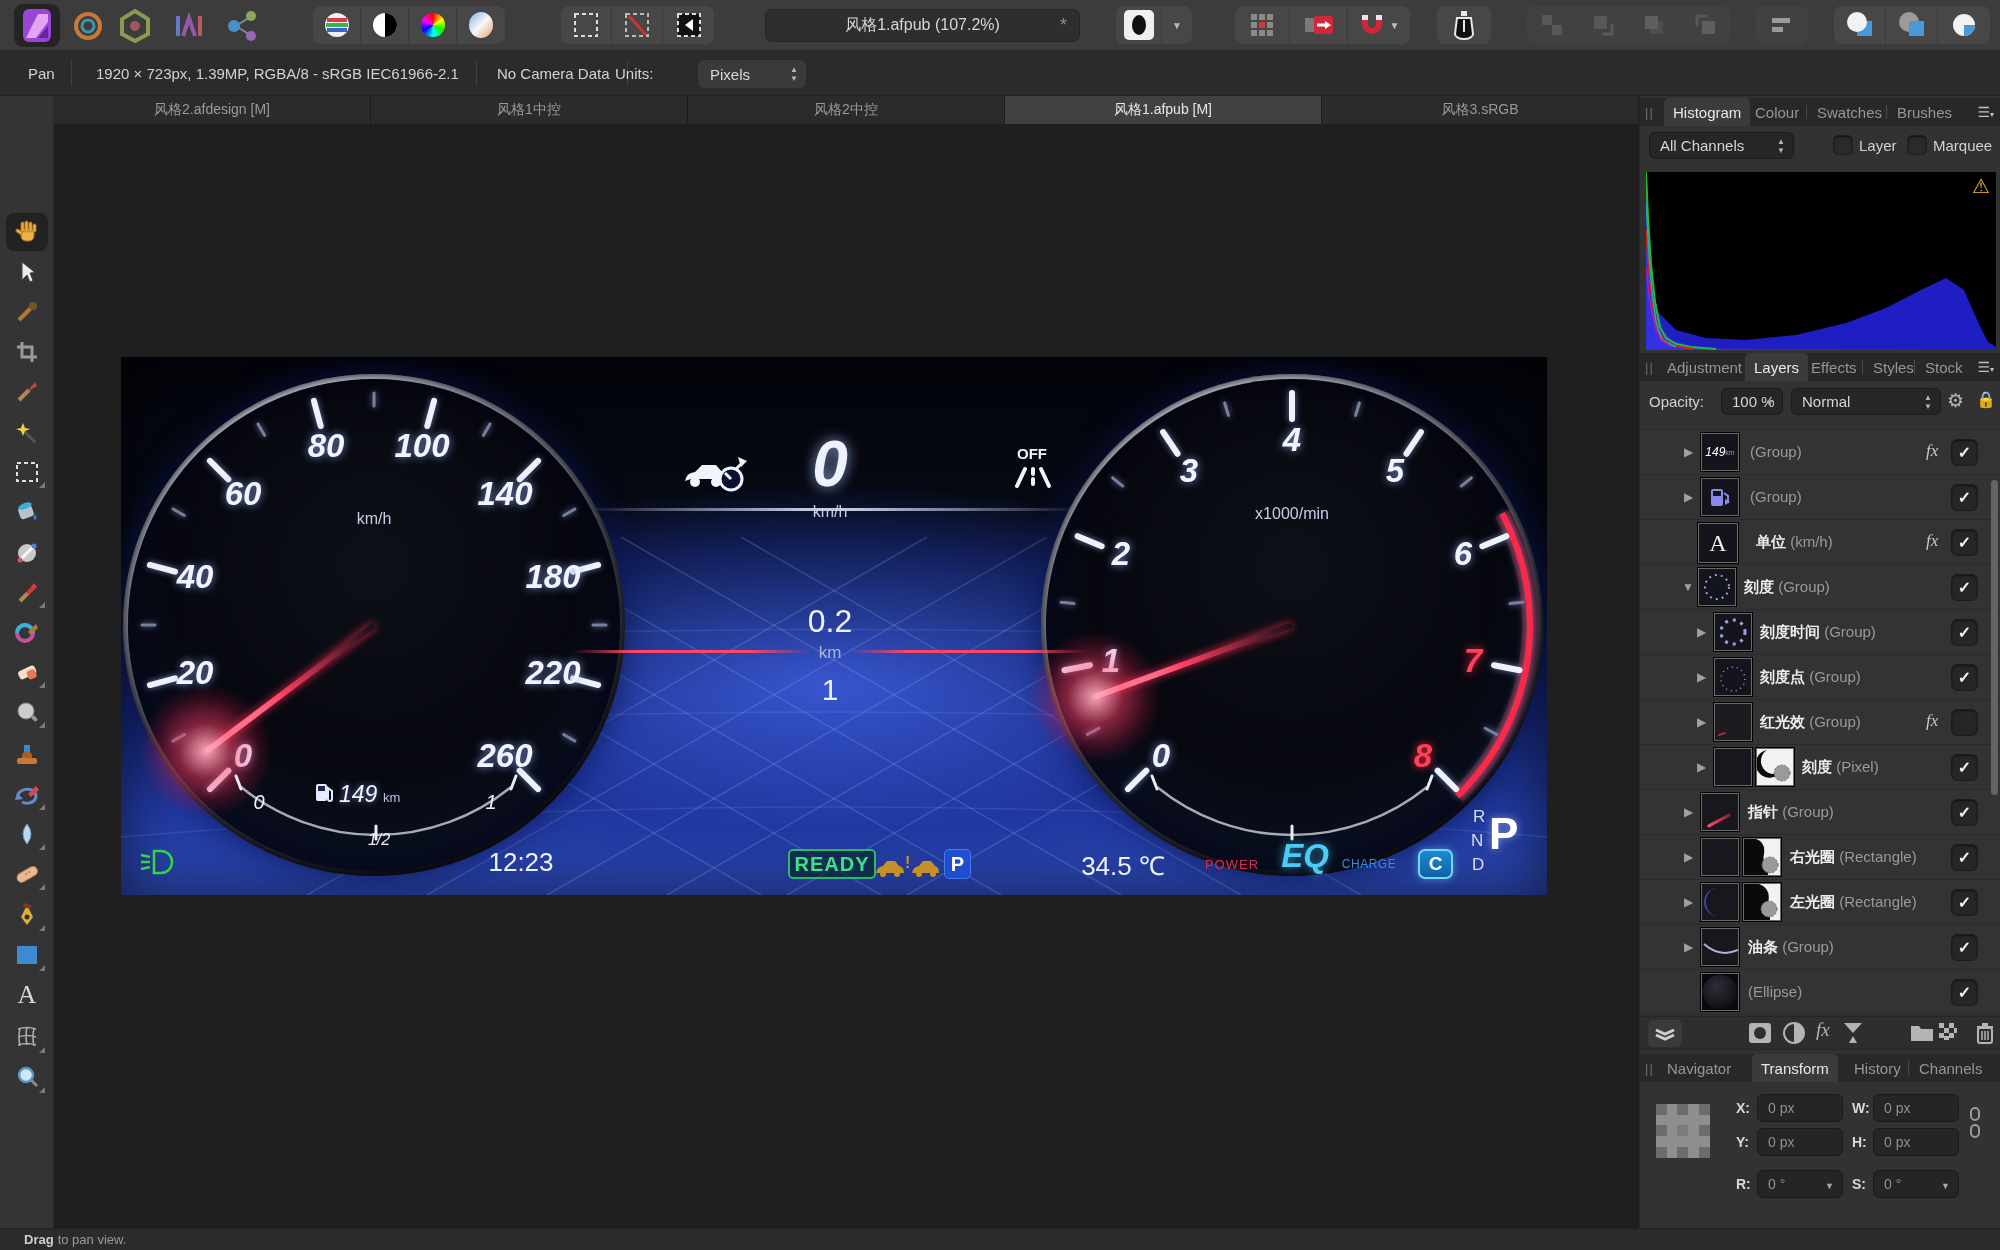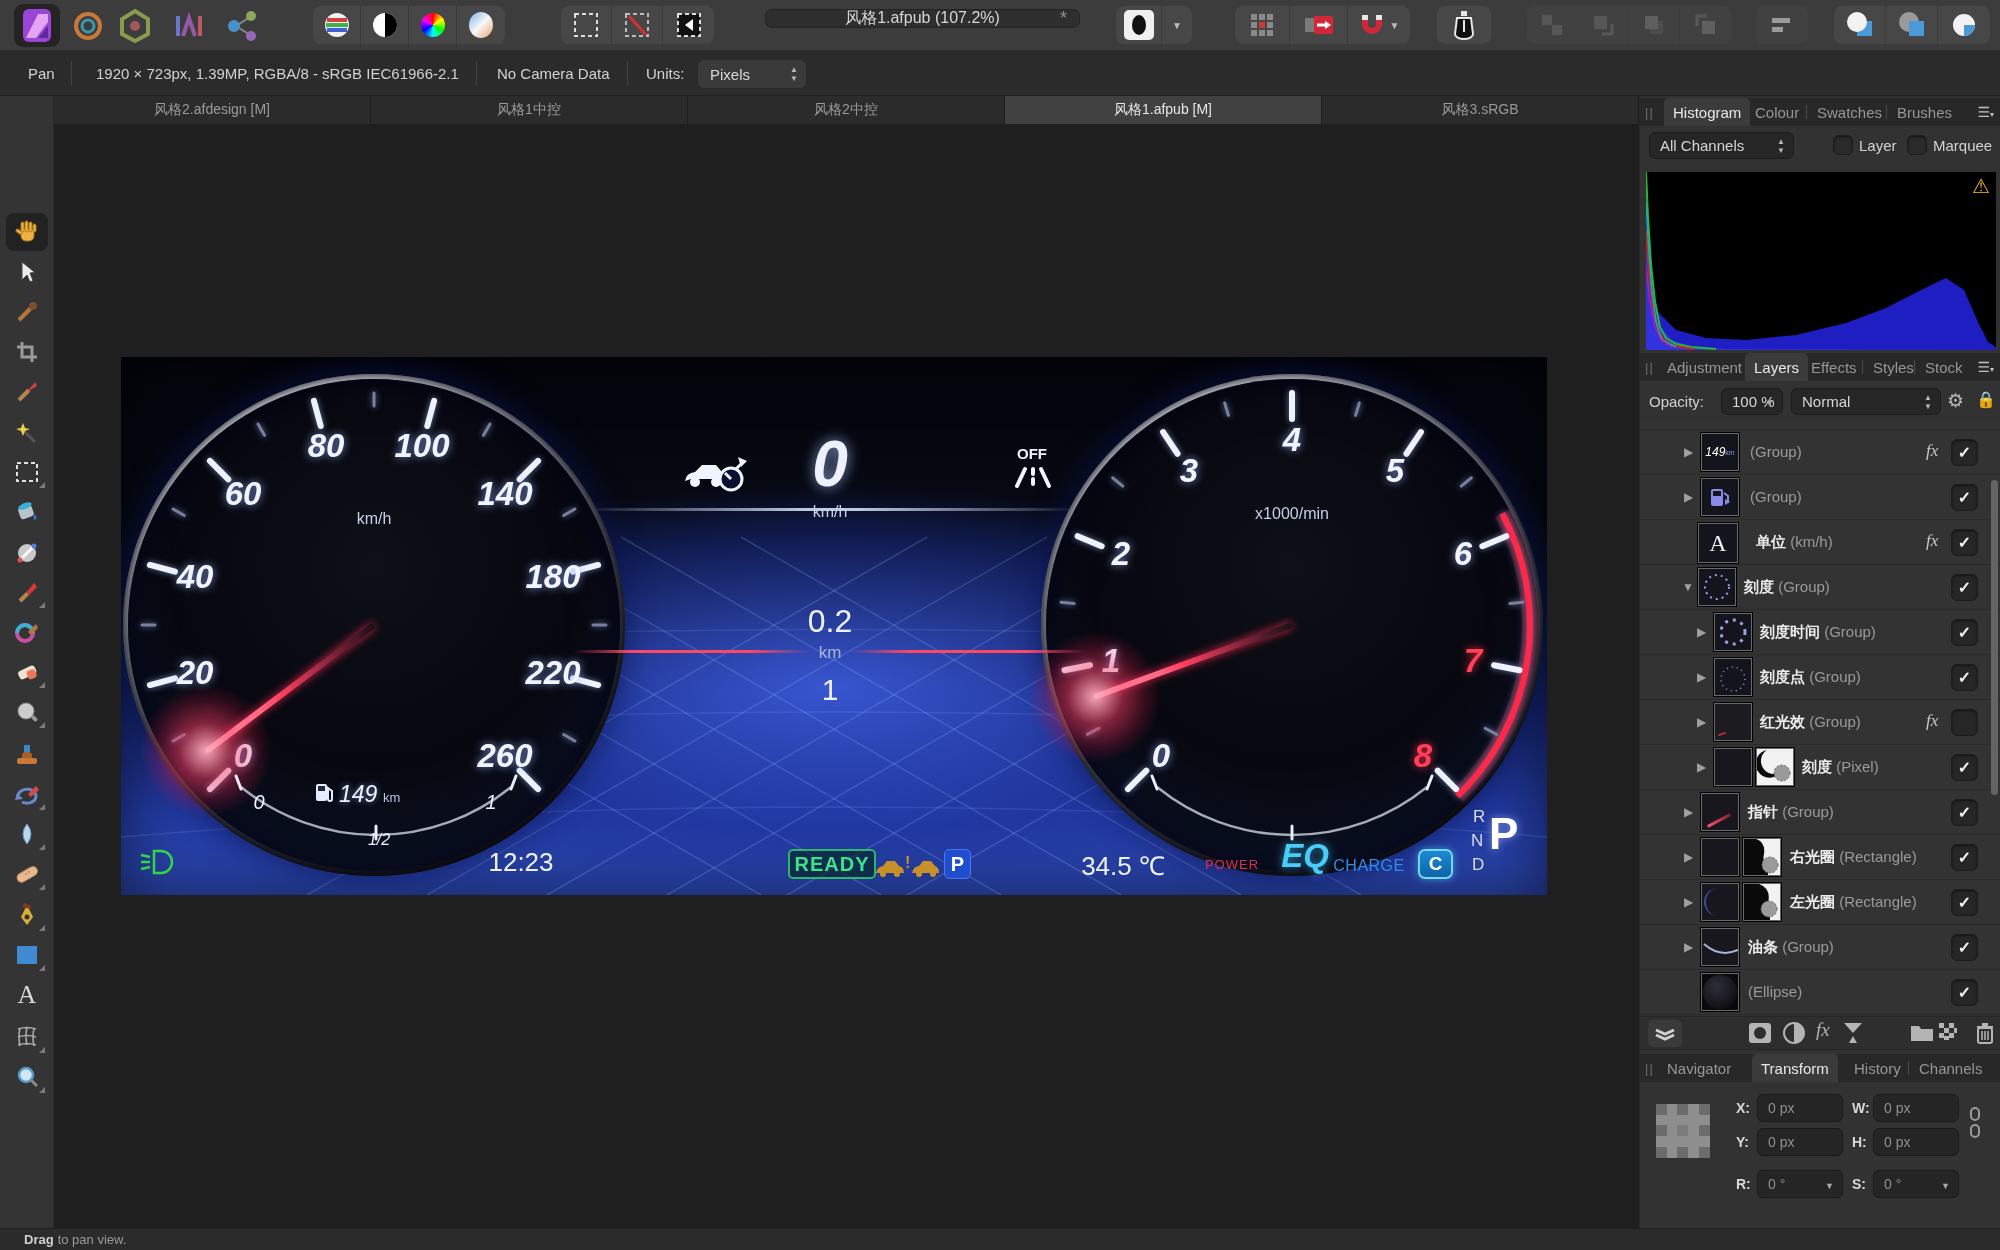--- a/index.html
+++ b/index.html
@@ -5,21 +5,21 @@
   * { box-sizing: border-box; margin:0; padding:0; }
   html,body { width:2000px; height:1250px; background:#262626; font-family:"Liberation Sans",sans-serif; overflow:hidden; position:relative; color:#ccc; }
   .abs { position:absolute; }
 
   
   .topbar { position:absolute; left:0; top:0; width:2000px; height:51px; background:#3c3c3c; border-bottom:1px solid #2d2d2d; }
   .appbtn { position:absolute; left:14px; top:4px; width:46px; height:43px; background:#242424; border-radius:9px; display:flex; align-items:center; justify-content:center; }
   .grp { position:absolute; top:6px; height:38px; background:#474747; border-radius:8px; display:flex; align-items:center; }
   .grp .cell { height:38px; display:flex; align-items:center; justify-content:center; border-right:1px solid #3a3a3a; }
   .grp .cell:last-child { border-right:none; }
-  .titlefield { position:absolute; left:765px; top:9px; width:315px; height:19px; background:#2e2e2e; border:1px solid #242424; border-radius:7px; display:flex; align-items:center; justify-content:center; color:#d6d6d6; font-size:16px;text-align:right; }
+  .titlefield { position:absolute; left:765px; top:9px; width:315px; height:33px; background:#2e2e2e; border:1px solid #242424; border-radius:7px; display:flex; align-items:center; justify-content:center; color:#d6d6d6; font-size:16px;text-align:right; }
   .titlefield .star { position:absolute; right:12px; color:#909090; font-size:18px; }
   .disabledic { opacity:.55; }
 
   
   .ctxbar { position:absolute; left:0; top:51px; width:2000px; height:45px; background:#2b2b2b; border-bottom:1px solid #232323; font-size:15px; color:#d2d2d2; }
   .ctxbar .sep { position:absolute; top:10px; width:1px; height:25px; background:#404040; }
   .ctxbar span.lab { position:absolute; top:14px; }
   .unitsdd { position:absolute; left:697px; top:8px; width:110px; height:30px; background:#3a3a3a; border:1px solid #2a2a2a; border-radius:7px; display:flex; align-items:center; padding-left:12px; font-size:15px; color:#d8d8d8; }
   .stepper { position:absolute; right:8px; top:5px; display:flex; flex-direction:column; font-size:8px; color:#b8b8b8; line-height:9px; }
 
@@ -301,21 +301,21 @@
   </div>
 </div>
 
 <div class="ctxbar">
   <span class="lab" style="left:28px">Pan</span>
   <span class="sep" style="left:71px"></span>
   <span class="lab" style="left:96px">1920 × 723px, 1.39MP, RGBA/8 - sRGB IEC61966-2.1</span>
   <span class="sep" style="left:476px"></span>
   <span class="lab" style="left:497px">No Camera Data</span>
   <span class="sep" style="left:627px"></span>
-  <span class="lab" style="left:646px">Units:</span>
+  <span class="lab" style="left:615px">Units:</span>
   <div class="unitsdd">
     <span>Pixels</span>
     <span class="stepper">
         <span>▲</span>
         <span>▼</span>
       </span>
   </div>
 </div>
 
 <div class="tabsbar">
@@ -639,21 +639,21 @@
       <text x="30" y="15" fill="#c89028" font-size="16" font-weight="bold">!</text>
     </svg>
     <div class="pbadge">
         <span>P</span>
       </div>
 
     <span class="ctext" style="left:400px;top:490px;font-size:26px">12:23</span>
     <span class="ctext" style="left:1002px;top:490px;font-size:26px">34.5 ℃</span>
     <span class="ctext" style="left:1111px;top:500px;font-size:13px;color:#d83050;letter-spacing:1px">POWER</span>
     <span class="ctext" style="left:1184px;top:480px;font-size:33px;font-weight:900;font-style:italic;color:#48ccf8;text-shadow:0 0 10px rgba(70,200,250,.7)">EQ</span>
-    <span class="ctext" style="left:1248px;top:500px;font-size:16px;color:#2f8ce8;letter-spacing:.5px">CHARGE</span>
+    <span class="ctext" style="left:1248px;top:500px;font-size:12px;color:#2f8ce8;letter-spacing:.5px">CHARGE</span>
     <div class="cbadge">
         <span>C</span>
       </div>
     <span class="gearL" style="left:1352px;top:450px">R</span>
     <span class="gearL" style="left:1350px;top:474px">N</span>
     <span class="gearL" style="left:1351px;top:498px">D</span>
     <span class="gearP">P</span>
 
     <svg class="abs" style="left:18px;top:492px" width="40" height="26">
       <path d="M22,2 a11,11 0 0 1 0,22 h-7 v-22 z" fill="none" stroke="#34d545" stroke-width="2.5"></path>

